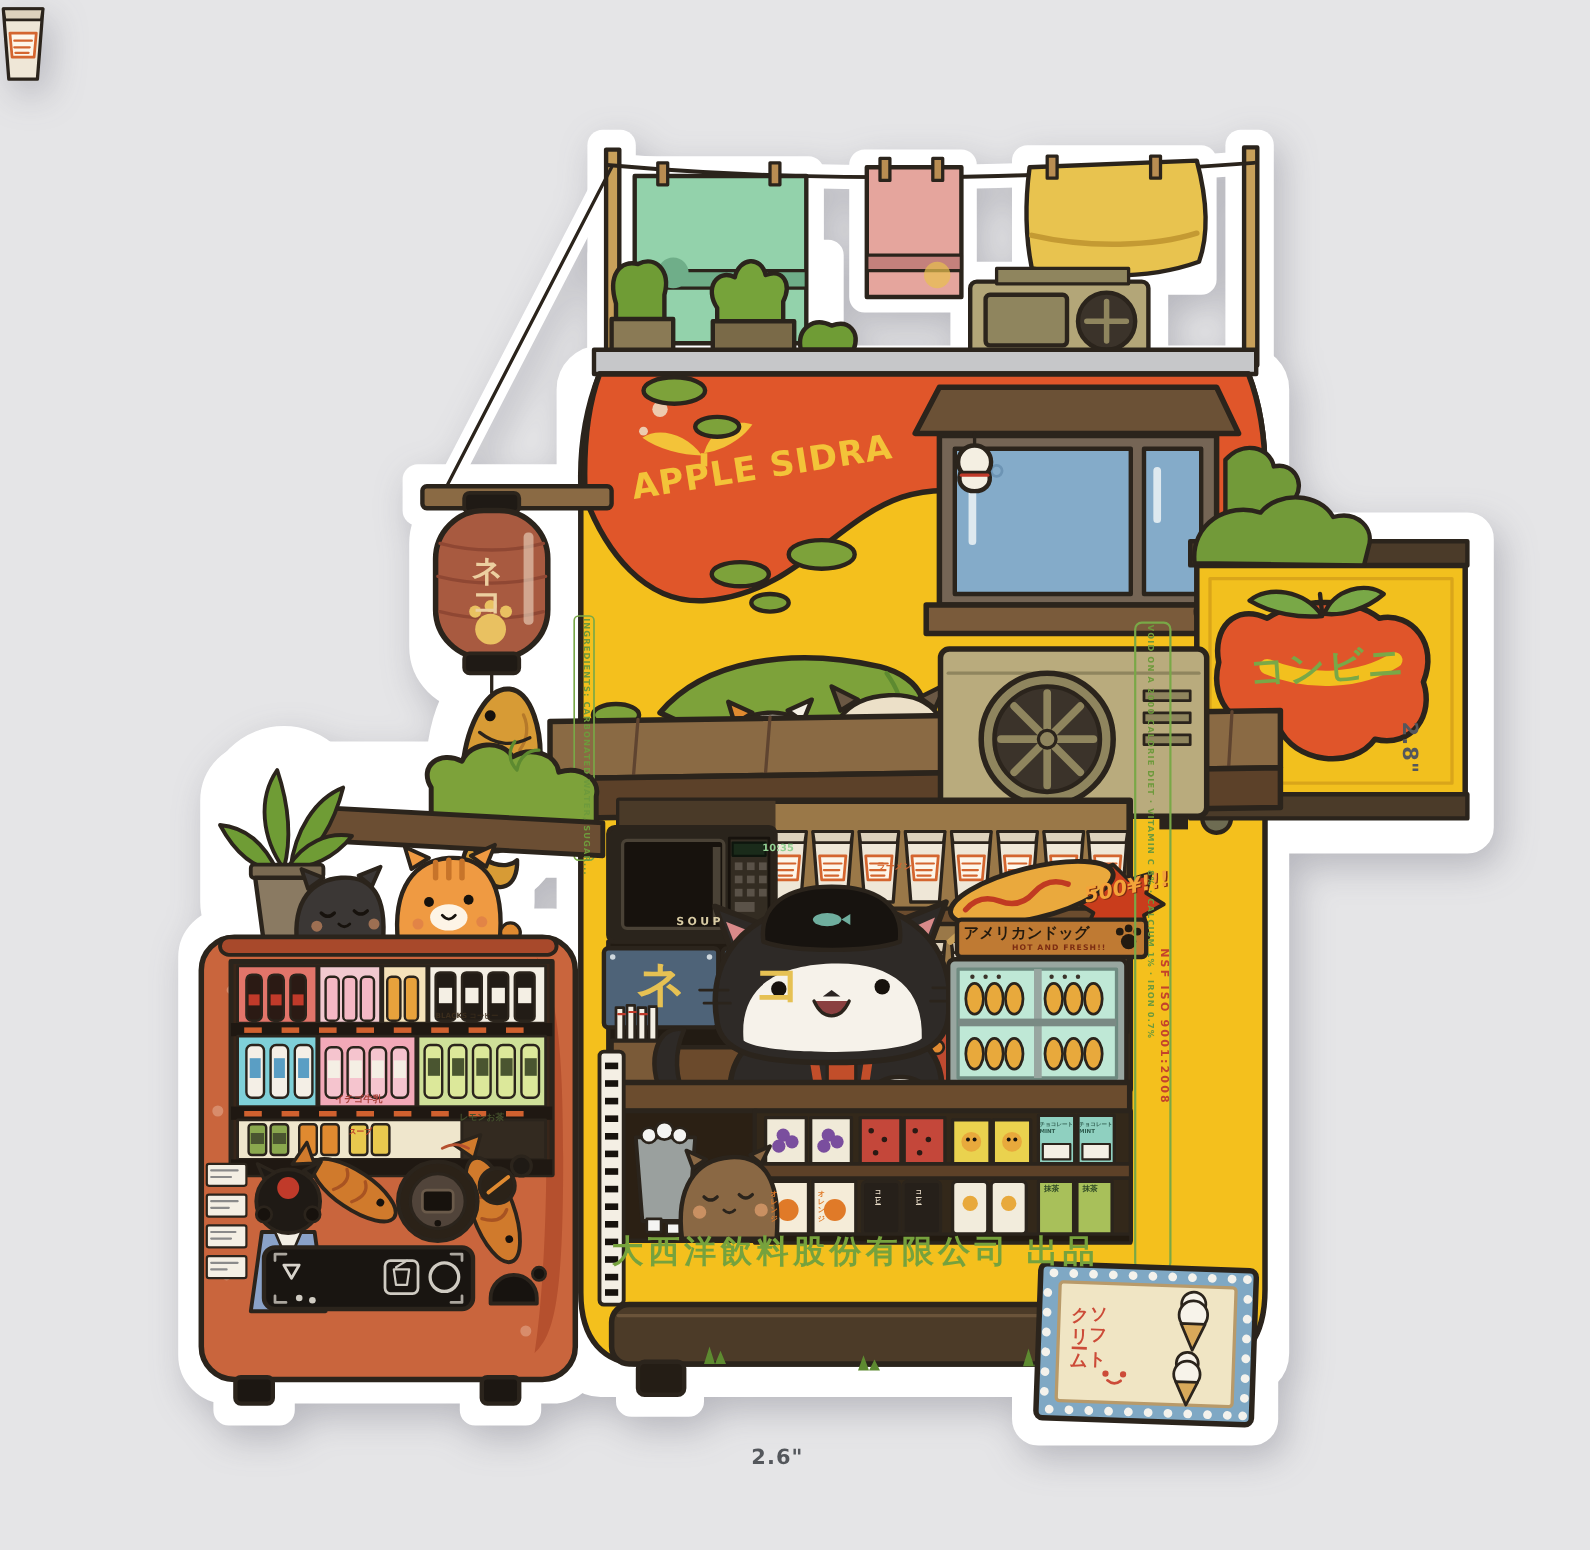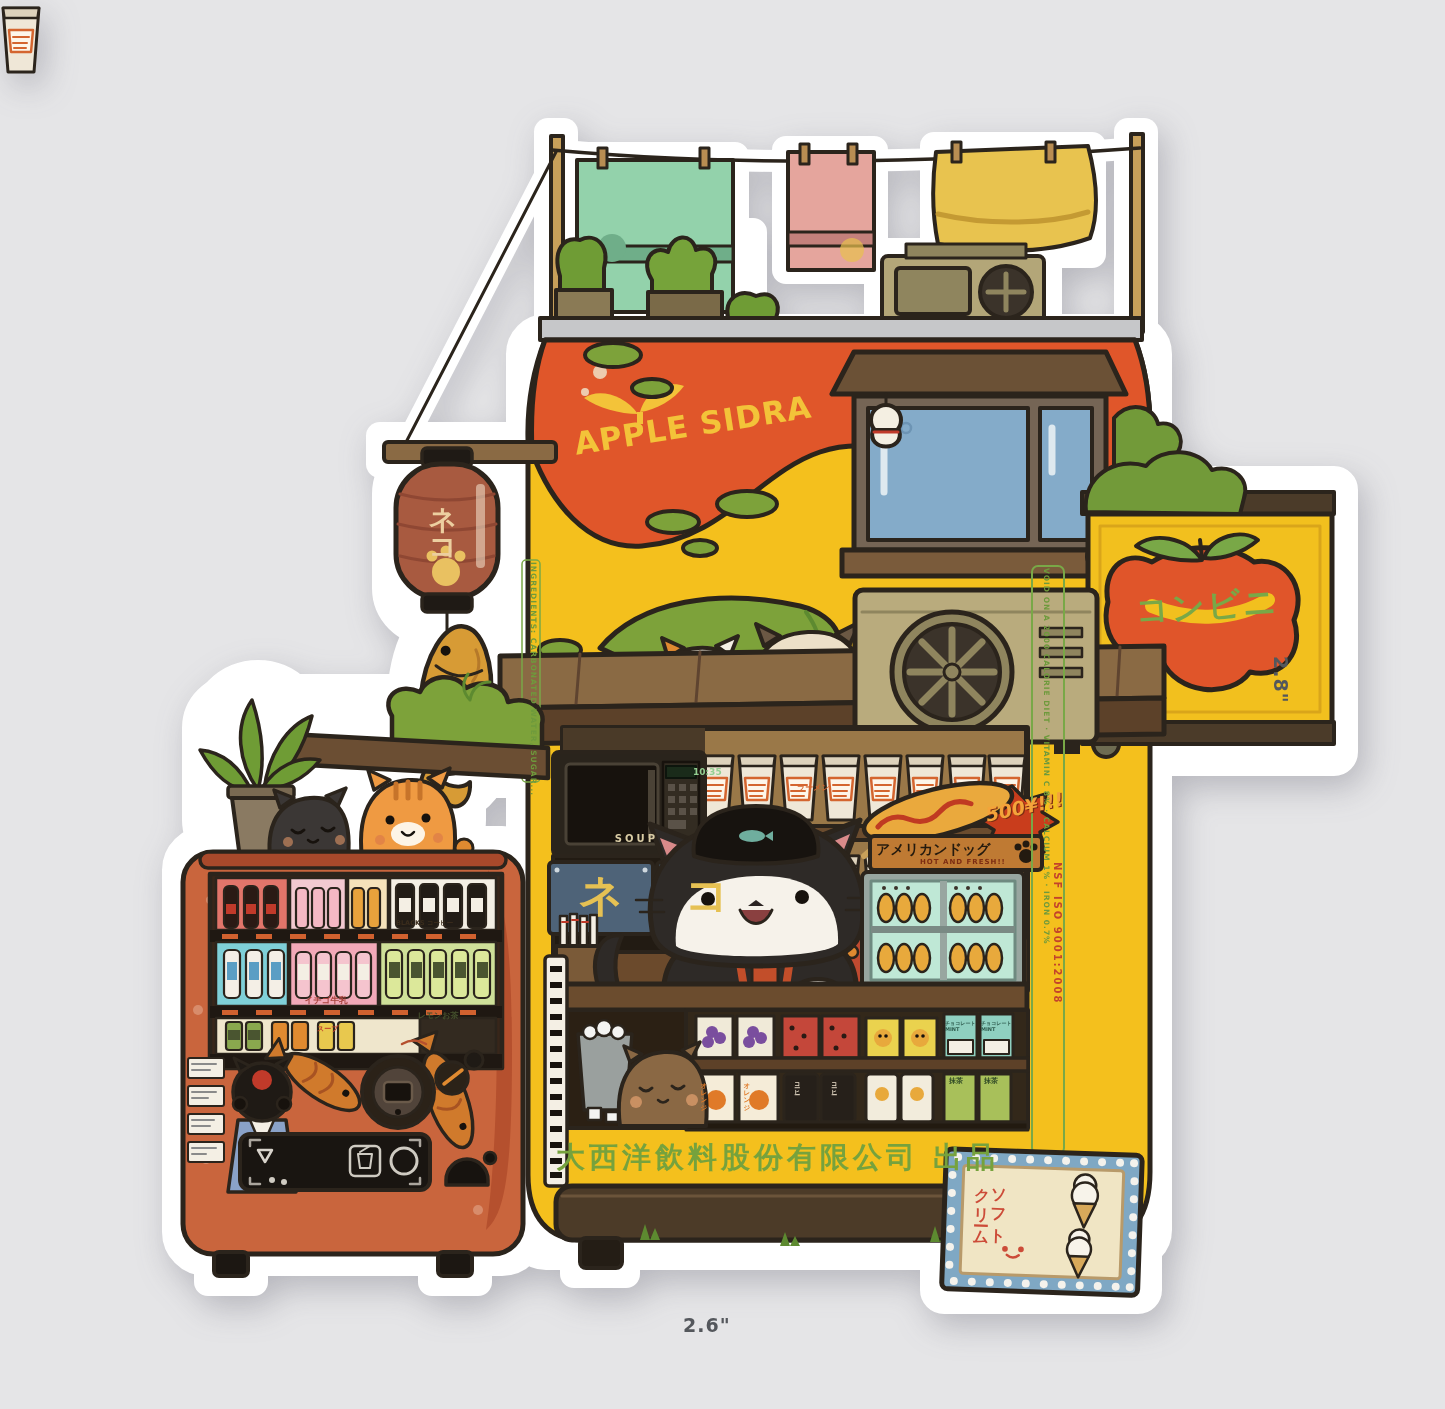--- a/index.html
+++ b/index.html
@@ -782,21 +782,21 @@
 
   <div class="txt" style="left:586px;top:834px;width:72px;text-align:right;font-size:10px;font-weight:800;letter-spacing:3px;color:#d8cba4;">SOUP</div>
   <div class="txt" style="left:669px;top:768px;font-size:9px;font-weight:700;color:#93cf92;margin-left:24px;">10:35</div>
 
   <div class="txt" style="left:797px;top:784px;font-size:8px;font-weight:800;color:#d4652f;">ラーメン</div>
 
   <div class="txt" style="left:876px;top:842px;width:146px;font-size:14px;font-weight:800;color:#241a0e;">アメリカンドッグ</div>
   <div class="txt" style="left:880px;top:859px;font-size:7px;font-weight:800;letter-spacing:1px;color:#7c2c12;padding-left:40px;">HOT AND FRESH!!</div>
   <div class="txt" style="left:984px;top:806px;transform:rotate(-12deg);font-size:19px;font-style:italic;font-weight:800;color:#f4a33a;text-shadow:1px 1px 0 #7c2c12;">500¥!!!</div>
 
-  <div class="txt" style="left:556px;top:1122px;width:482px;font-size:29px;font-weight:800;letter-spacing:4px;color:#76a23d;margin-top:20px;">大西洋飲料股份有限公司 出品</div>
+  <div class="txt" style="left:556px;top:1122px;width:482px;font-size:29px;font-weight:800;letter-spacing:4px;color:#76a23d;">大西洋飲料股份有限公司 出品</div>
 
   <div class="txt vert" style="left:974px;top:1176px;font-size:16px;font-weight:800;letter-spacing:2px;color:#cc4b38;white-space:pre;transform:rotate(2deg);">ソフト
 クリーム</div>
 
   <div class="txt" style="left:537px;top:562px;transform:rotate(90deg);font-size:7.5px;font-weight:700;letter-spacing:1px;color:#6e9a3c;">INGREDIENTS: CARBONATED WATER, SUGAR...</div>
   <div class="txt" style="left:1050px;top:568px;transform:rotate(90deg);font-size:7.5px;font-weight:700;letter-spacing:1px;color:#6e9a3c;">VOID ON A 2000 CALORIE DIET · VITAMIN C 8% · CALCIUM 1% · IRON 0.7%</div>
   <div class="txt" style="left:1062px;top:862px;transform:rotate(90deg);font-size:10px;font-weight:800;letter-spacing:2px;color:#c3432b;">NSF ISO 9001:2008</div>
 
   <div class="txt" style="left:396px;top:920px;font-size:6.5px;font-weight:700;color:#3a2c1c;">BLACKS コーヒー</div>
   <div class="txt" style="left:292px;top:996px;width:68px;text-align:center;font-size:8.5px;font-weight:800;color:#a8433c;">イチゴ牛乳</div>

